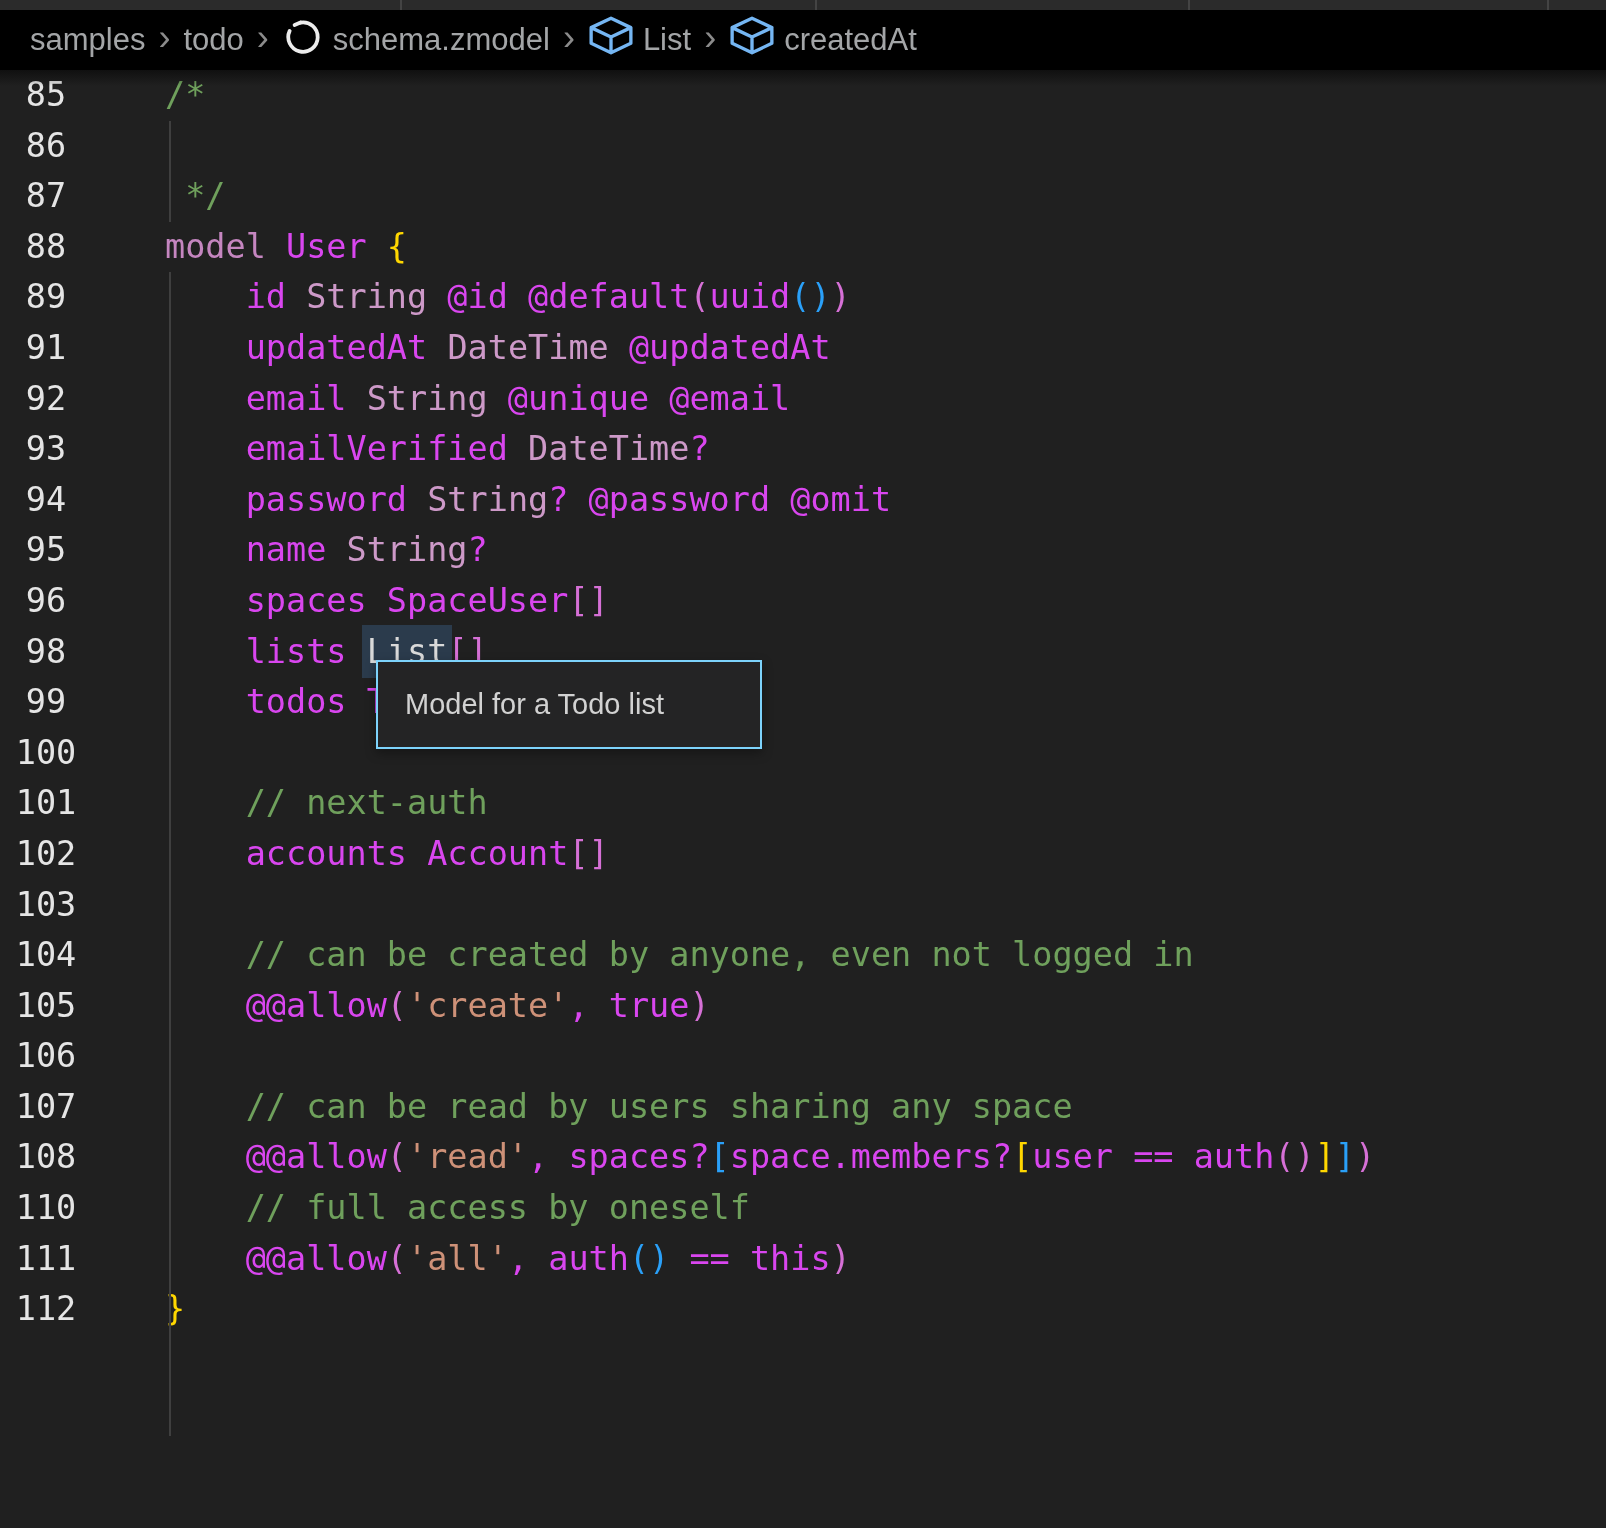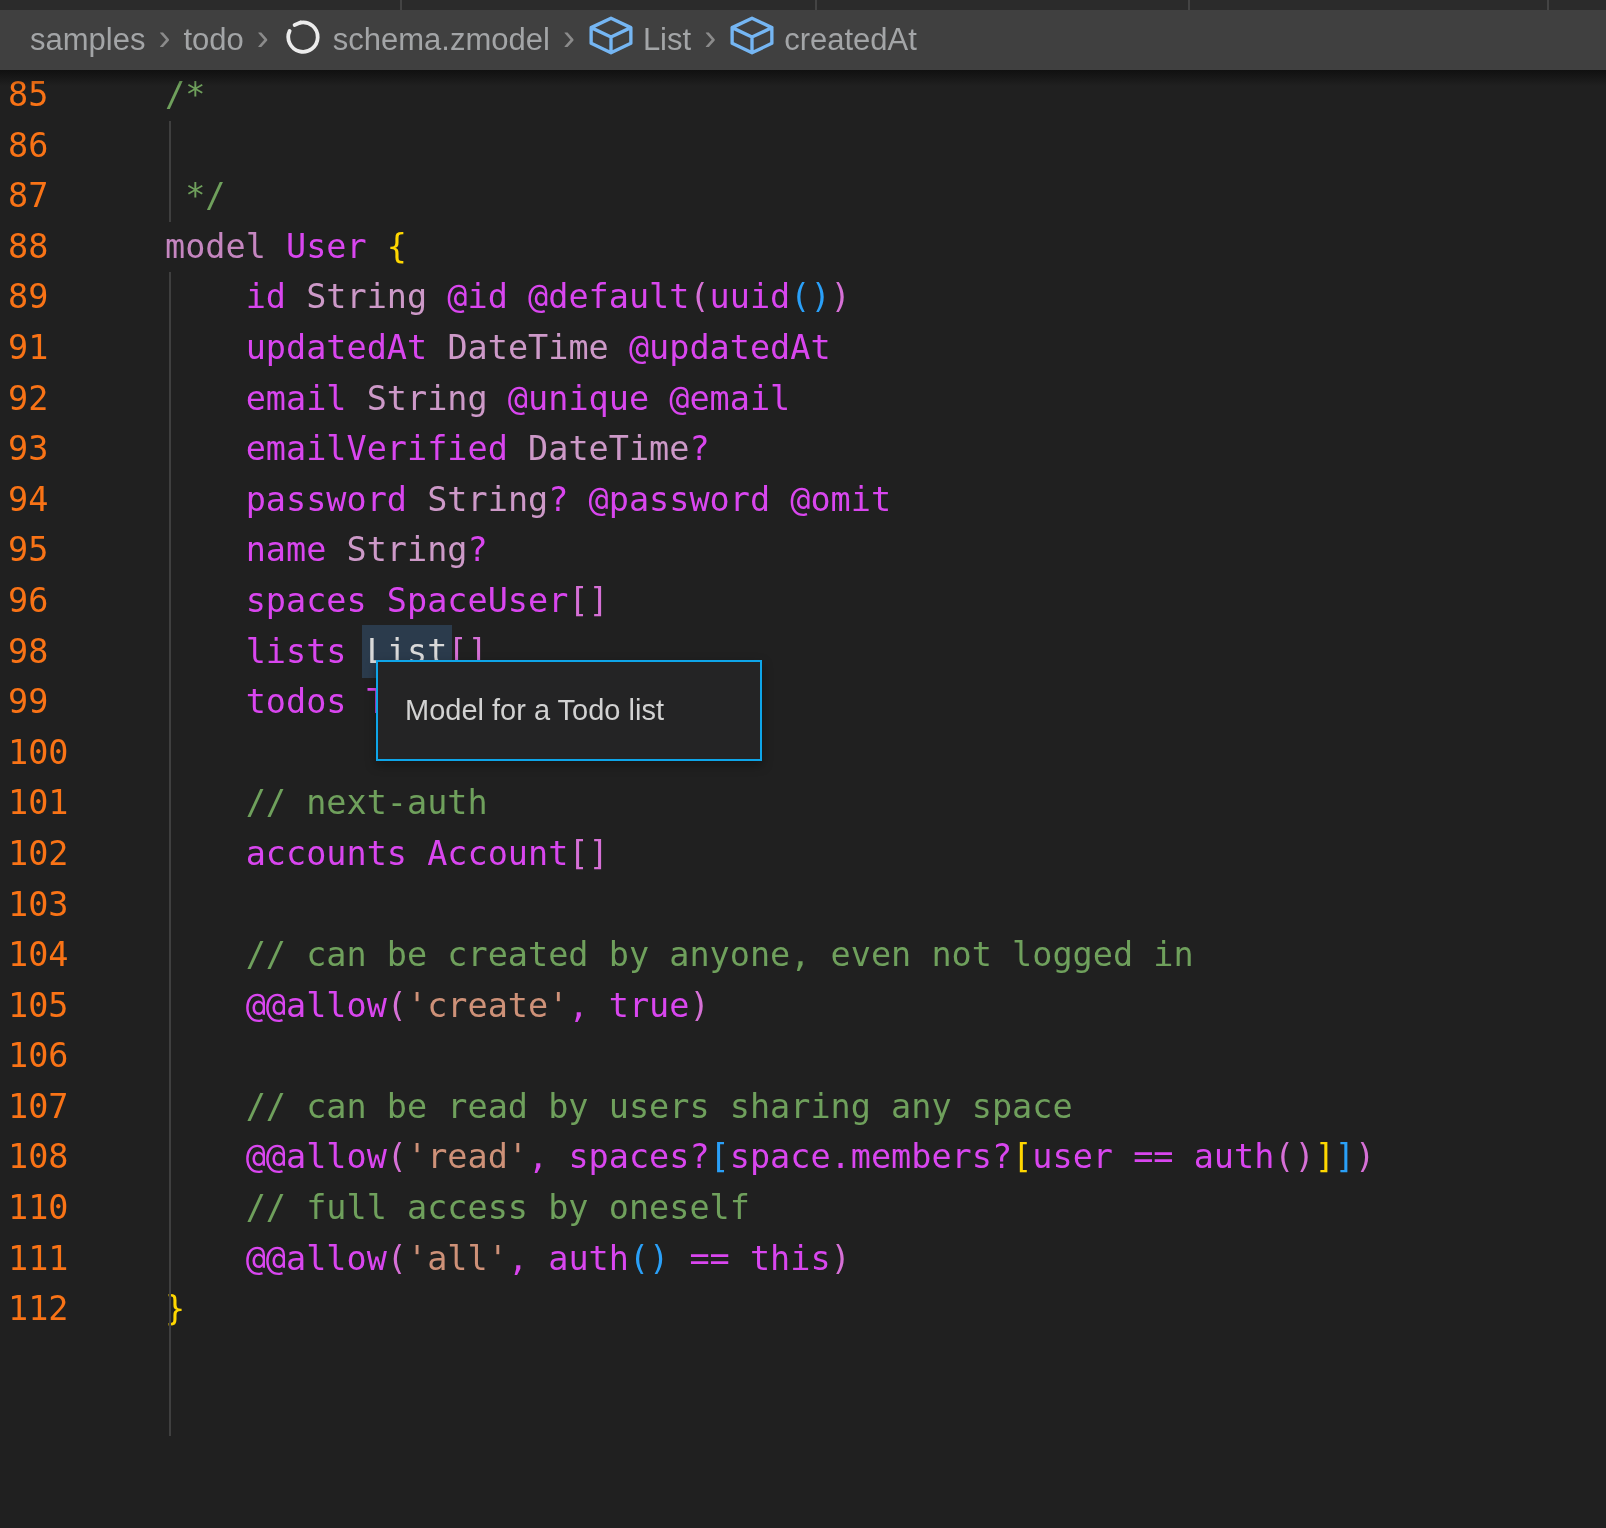--- a/index.html
+++ b/index.html
@@ -8,57 +8,57 @@
     position:relative; width:1606px; height:1528px;
     background:#202020; overflow:hidden;
     font-family:"Liberation Sans", sans-serif;
   }
   
   .tabstrip { position:absolute; top:0; left:0; width:100%; height:10px; background:#2b2b2b; }
   .tabsep { position:absolute; top:0; width:2px; height:10px; background:#444; }
   
   .breadcrumb {
     position:absolute; top:10px; left:0; width:100%; height:60px;
-    background:#404040; display:flex; align-items:center; padding-left:30px;
+    background:#000000; display:flex; align-items:center; padding-left:30px;
     font-size:31px; color:#a3a5a7; white-space:nowrap; z-index:20;text-align:right;
   }
   .breadcrumb::after {
     content:""; position:absolute; left:0; right:0; top:100%; height:16px;
     background:linear-gradient(rgba(0,0,0,0.5), rgba(0,0,0,0)); pointer-events:none;
   }
   .bc-item { display:flex; align-items:center; cursor:pointer; }
   .bc-sep { color:#8b8b8b; font-size:36px; margin:0 13px 4px 13px; }
   .bc-icon { display:inline-block; margin-right:9px; }
   
   .editor { position:absolute; top:70px; left:0; width:100%; height:1458px; background:#202020; }
   .row { display:flex; height:50.6px; line-height:50.6px; }
   .ln {
-    width:165px; flex:0 0 165px; text-align:left; padding-right:73px;
-    color:#f97316; font-family:"DejaVu Sans Mono", monospace; font-size:33.5px;padding-left:8px;
+    width:165px; flex:0 0 165px; text-align:center; padding-right:73px;
+    color:#e5e5e5; font-family:"DejaVu Sans Mono", monospace; font-size:33.5px;
   }
   .code {
     font-family:"DejaVu Sans Mono", monospace; font-size:33.5px;
     white-space:pre; color:#d9d9d9;
   }
   .tk-plain   { color:#d946ef; }
   .tk-plain-hl{ color:#d9d9d9; background:#2b3b4c; padding:7px 5px; margin:0 -5px; }
   .tk-comment { color:#6fa05c; }
   .tk-keyword { color:#c586c0; }
   .tk-type    { color:#cd99c8; }
   .tk-string  { color:#ce9178;text-align:center; }
   .tk-bracket1{ color:#ffd700; }
   .tk-bracket2{ color:#d670d6; }
   .tk-bracket3{ color:#2aa0f8; }
   .indent-guide { position:absolute; left:169px; width:2px; background:#3f3f3f; }
   .guide-a { top:50.6px;  height:101.2px; }
   .guide-b { top:202.4px; height:1163.8px; }
   
   .tooltip {
-    position:absolute; left:376px; top:590px; width:386px; height:101px;
-    background:#242425; border:2px solid #0ea5e9;
+    position:absolute; left:376px; top:590px; width:386px; height:89px;
+    background:#242425; border:2px solid #7dd3fc;
     display:flex; align-items:center; padding-left:27px;
     font-size:29px; color:#d2d2d2; z-index:10;
     box-shadow:0 4px 10px rgba(0,0,0,0.35);
   }
 </style>
 </head>
 <body>
 
 <div class="screen">
 

